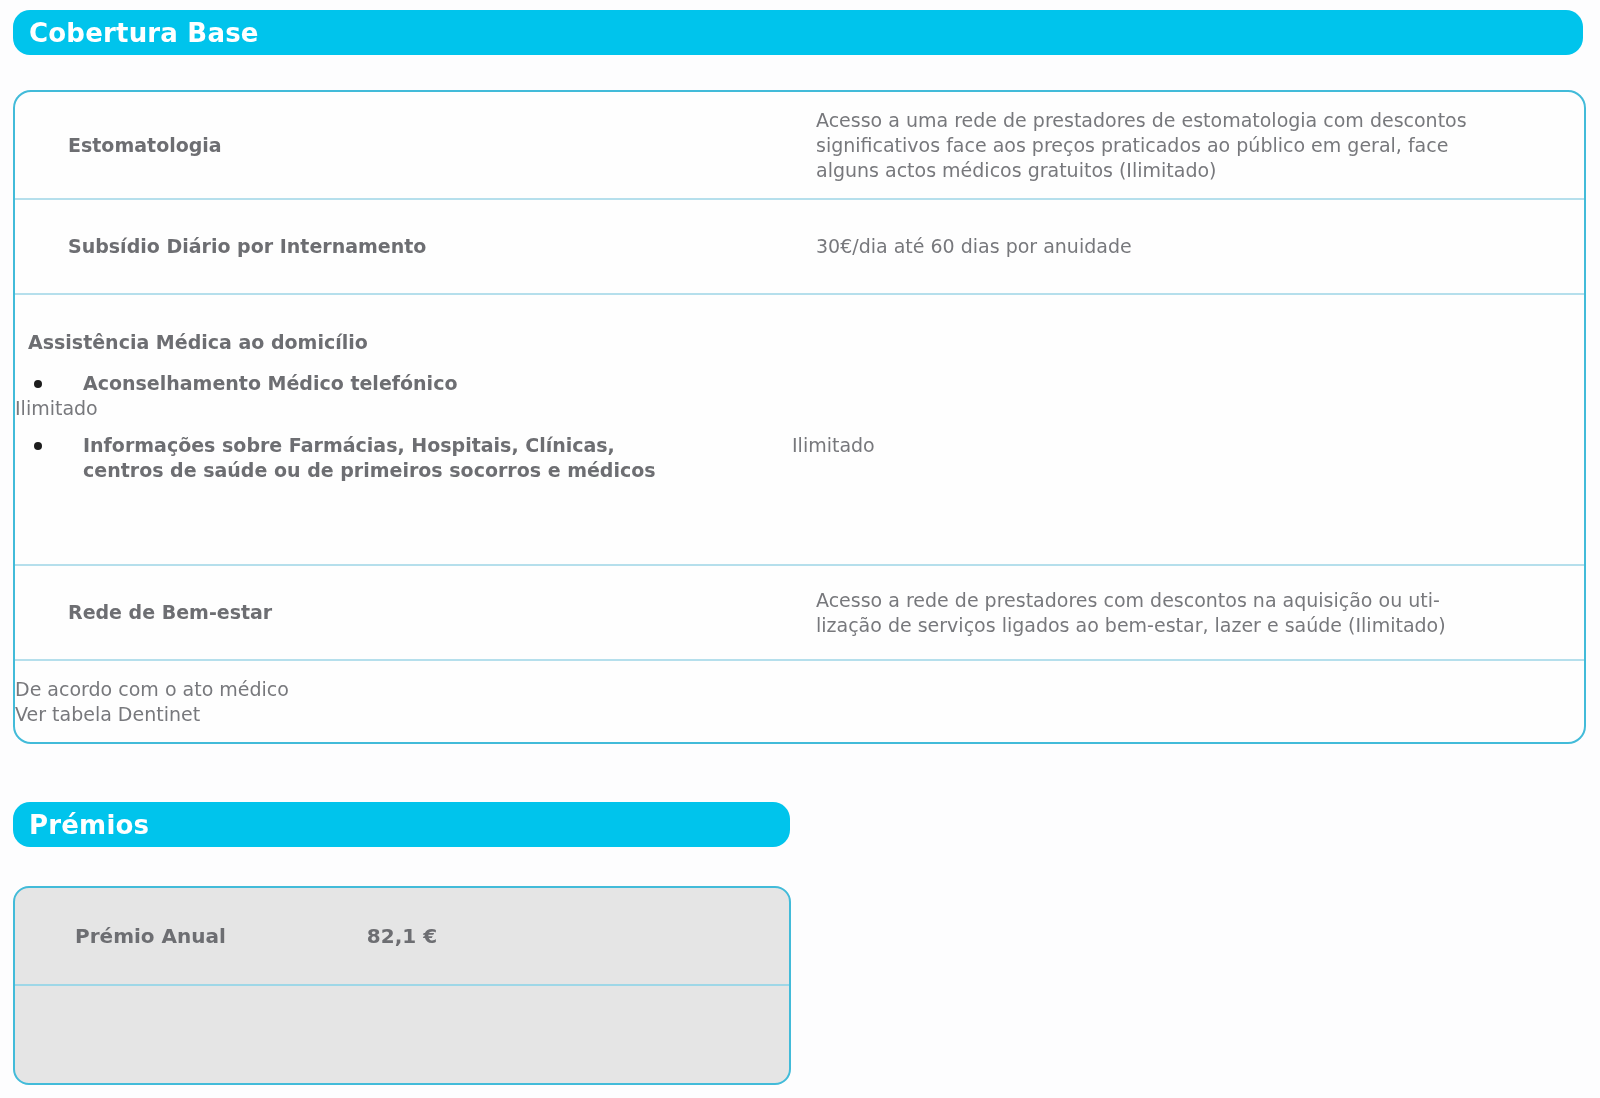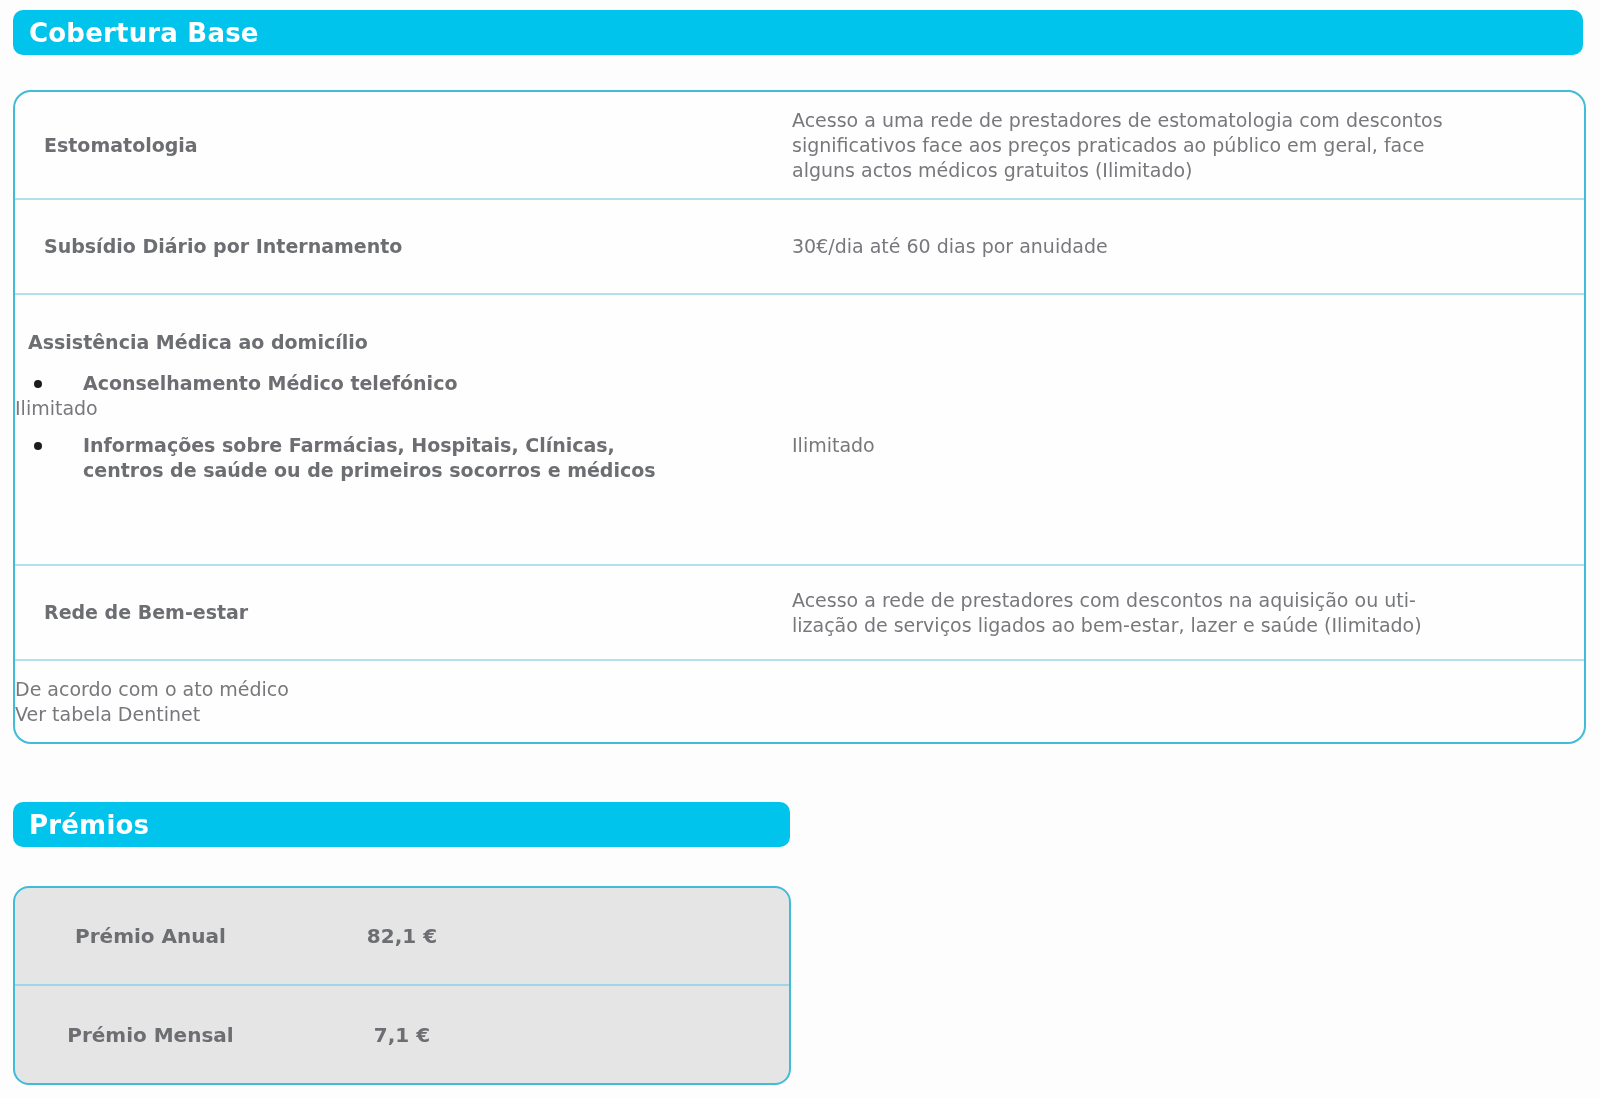--- a/index.html
+++ b/index.html
@@ -14,21 +14,21 @@
   body{
     background:#fdfdfe;
     font-family:"DejaVu Sans","Liberation Sans",sans-serif;
     overflow:hidden;
   }
   .page{position:relative;width:1600px;height:1098px;}
 
   .section-bar{
     position:absolute;left:13px;height:45px;
     background:var(--accent);
-    border-radius:10px;
+    border-radius:17px;
     display:flex;align-items:center;
     padding-left:16px;
   }
   .section-bar .bar-title{
     color:#ffffff;font-size:26px;font-weight:bold;letter-spacing:.2px;
   }
   #coverage-bar{top:10px;width:1570px;}
   #premiums-bar{top:802px;width:777px;}
 
   .ctable{
@@ -36,21 +36,21 @@
     border:2px solid var(--tborder);
     border-radius:18px;
     background:#fefefe;
     overflow:hidden;
   }
   .crow{
     display:flex;align-items:center;
     border-bottom:2px solid var(--sep);
   }
   .crow:last-child{border-bottom:none;}
-  .cl{width:777px;padding-left:29px;flex-shrink:0;}
+  .cl{width:777px;padding-left:29px;flex-shrink:0;margin-left:24px;}
   .cr{flex:1;padding-right:32px;}
   .lbl{color:var(--label);font-size:19px;font-weight:bold;line-height:25px;}
   .val{color:var(--value);font-size:19px;line-height:25px;}
 
   #row-estomatologia{height:108px;}
   #row-subsidio{height:95px;}
   #row-assistencia{height:271px;display:block;padding-top:34px;}
   #row-bemestar{height:95px;}
   #row-copagamentos{height:81px;}
 
@@ -160,19 +160,15 @@
 
   <div class="section-bar" id="premiums-bar">
     <span class="bar-title">Prémios</span>
   </div>
 
   <div class="ptable">
     <div class="prow first">
       <div class="pcell-label pbold">Prémio Anual</div>
       <div class="pcell-value pbold">82,1 €</div>
     </div>
-    <div class="prow">
-      <div class="pcell-label pbold">Prémio Mensal</div>
-      <div class="pcell-value pbold">7,1 €</div>
-    </div>
   </div>
 
 </div>
 
 </body></html>

